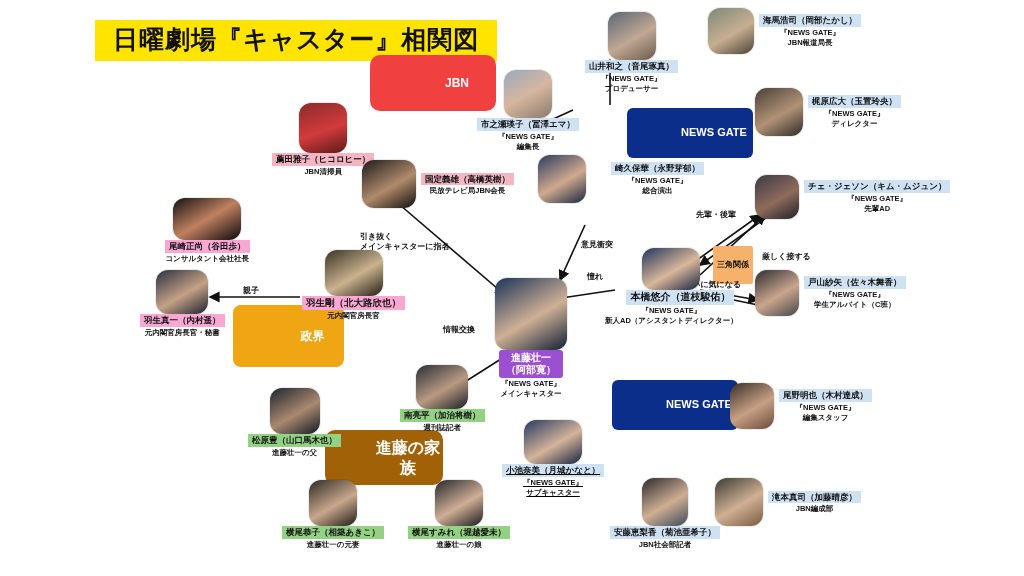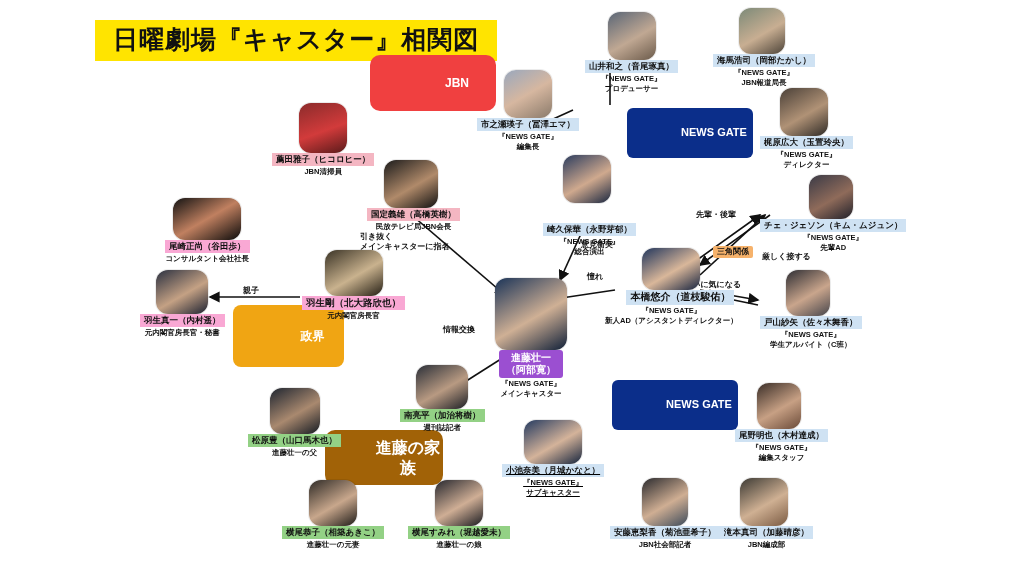--- a/index.html
+++ b/index.html
@@ -8,21 +8,21 @@
   #stage{position:relative;width:1024px;height:576px;background:#fff;}
 
   
   .title-banner{position:absolute;left:95px;top:20px;background:#FFE400;
     padding:7px 18px 9px;font-size:25px;font-weight:bold;color:#111;
     letter-spacing:1px;line-height:1;white-space:nowrap;}
 
   
   .node{position:absolute;display:flex;}
   .node.col{flex-direction:column;align-items:center;}
-  .node.row{flex-direction:column;align-items:center;}
+  .node.row{flex-direction:row;align-items:center;}
 
   .photo{border-radius:12px;background-size:cover;background-position:center top;
     box-shadow:0 0 0 1px rgba(0,0,0,.08);flex:none;}
 
   .lbl{display:flex;flex-direction:column;align-items:center;line-height:1.25;}
   .lbl.left{align-items:flex-start;}
   .nm{font-size:8.5px;font-weight:bold;color:#111;padding:1px 4px;white-space:nowrap;}
   .sub{font-size:7.5px;font-weight:bold;color:#111;white-space:nowrap;margin-top:1px;}
 
   .hl-blue{background:#cfe2f3;}
@@ -35,21 +35,21 @@
   .gbox{position:absolute;display:flex;align-items:center;justify-content:center;
     color:#fff;font-weight:bold;text-align:center;line-height:1.2;padding-left:48px;}
   .gbox.red{background:#f04040;border-radius:10px;font-size:12px;}
   .gbox.navy{background:#0b2e8a;border-radius:6px;font-size:11px;}
   .gbox.orange{background:#f0a513;border-radius:8px;font-size:12px;}
   .gbox.green{background:#a16207;border-radius:10px;font-size:16px;}
 
   
   .rel{position:absolute;font-size:8px;font-weight:bold;color:#111;
     white-space:nowrap;line-height:1.3;text-align:center;}
-  .rel.box-orange{background:#f6b26b;padding:1px 4px;border-radius:2px;}
+  .rel.box-orange{background:#f6b26b;padding:14px 4px;border-radius:2px;}
 
   svg.edges{position:absolute;left:0;top:0;width:1024px;height:576px;
     pointer-events:none;}
 
   
   .logo{position:absolute;right:12px;bottom:10px;width:112px;height:62px;
     display:flex;flex-direction:column;align-items:center;justify-content:center;
     line-height:.95;}
   .logo .l1{font-size:24px;font-weight:bold;color:#2f7fe0;
      -webkit-text-stroke:2px #fff;letter-spacing:-1px;}

